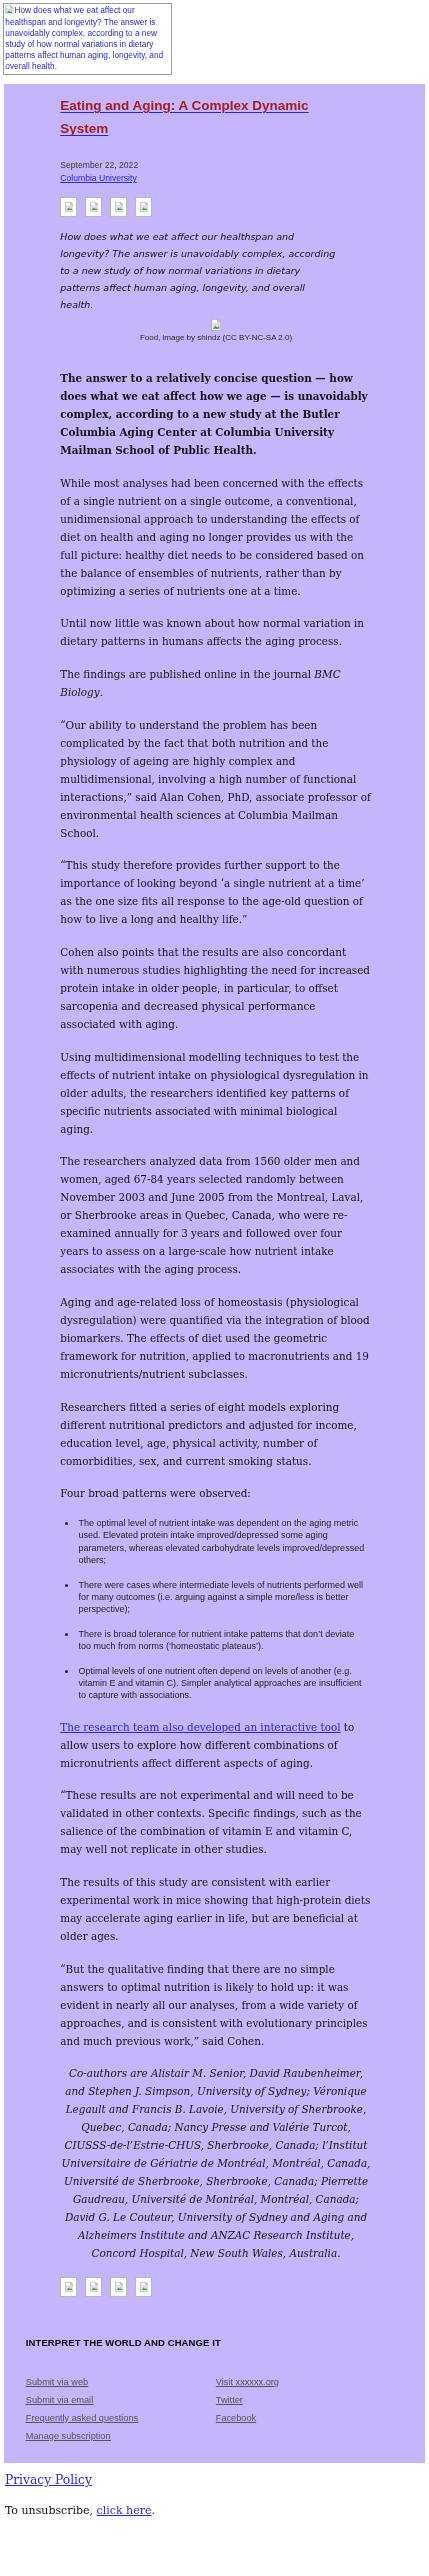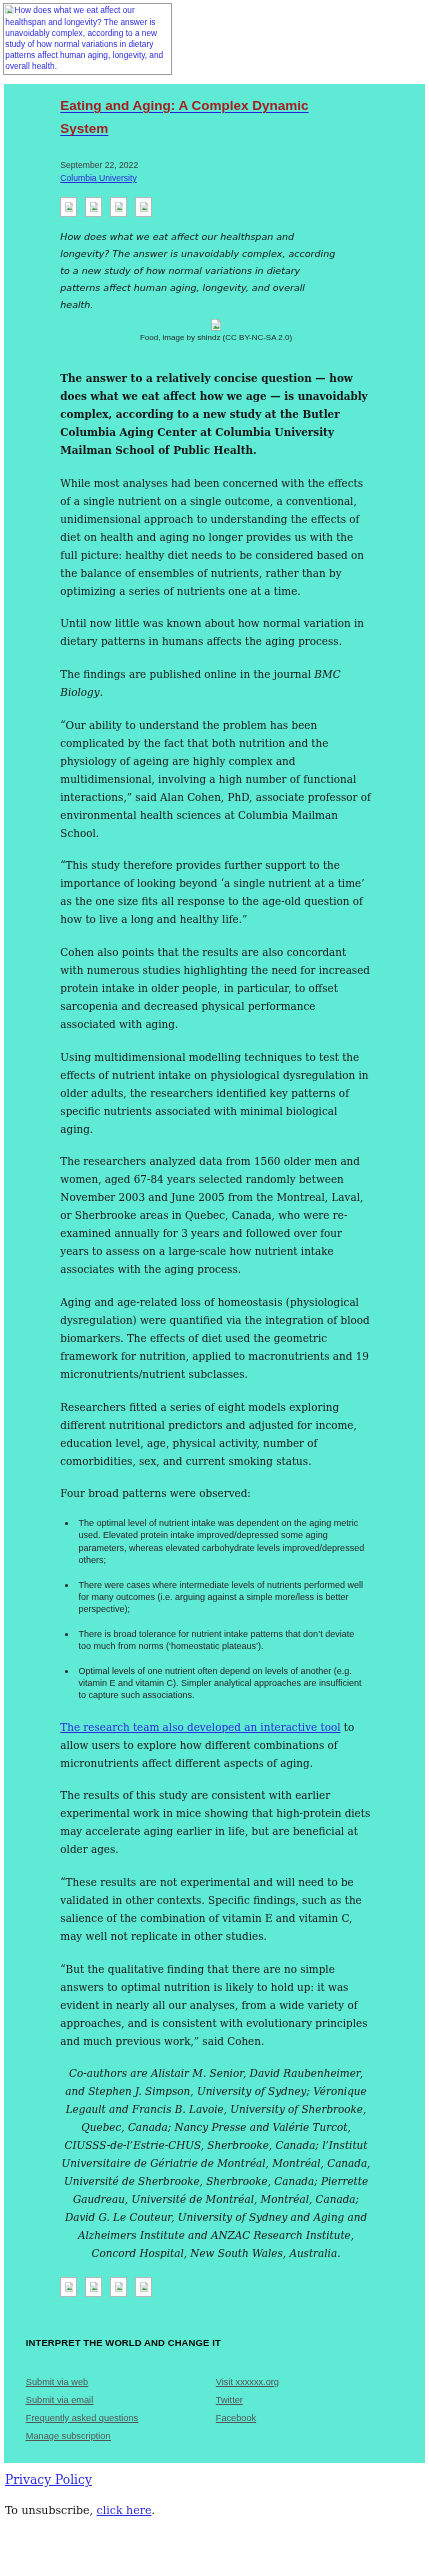--- a/index.html
+++ b/index.html
@@ -7,21 +7,21 @@
 
   
   .alt-box{
     box-sizing:border-box;margin:3.1px 0 0 3.1px;width:169px;
     border:0.6px solid #9b9b9b;padding:0.6px 1.8px 1.2px 1.2px;
     font:8.3px/11px "Liberation Sans",sans-serif;color:#2b2bdc;
   }
   .alt-box .icon-sm{display:inline-block;vertical-align:-1.8px;margin-right:0.6px;}
 
   
-  .container{margin:9.8px 4.3px 0 4.3px;background:#5eead4;padding-top:3.7px;}
+  .container{margin:9.8px 4.3px 0 4.3px;background:#c4b5fd;padding-top:3.7px;}
   .article{padding:0 53px 0 56px;}
 
   h1.title{margin:3.7px 0 21px 0;max-width:265px;}
   h1.title a{
     font:bold 13.5px/19.6px "Liberation Sans",sans-serif;color:#a32020;
     text-decoration:underline;text-decoration-color:#2424d8;text-decoration-thickness:1.2px;text-underline-offset:1.8px;
   }
   .date{font:8.6px/10.4px "Liberation Sans",sans-serif;color:#3c3c3c;margin-bottom:1.8px;}
   a.src{font:8.6px/10.4px "Liberation Sans",sans-serif;color:#2b2bdc;text-decoration:underline;}
 
@@ -153,26 +153,26 @@
       <p>Using multidimensional modelling techniques to test the effects of nutrient intake on physiological dysregulation in older adults, the researchers identified key patterns of specific nutrients associated with minimal biological aging.</p>
       <p>The researchers analyzed data from 1560 older men and women, aged 67-84 years selected randomly between November 2003 and June 2005 from the Montreal, Laval, or Sherbrooke areas in Quebec, Canada, who were re-examined annually for 3 years and followed over four years to assess on a large-scale how nutrient intake associates with the aging process.</p>
       <p>Aging and age-related loss of homeostasis (physiological dysregulation) were quantified via the integration of blood biomarkers. The effects of diet used the geometric framework for nutrition, applied to macronutrients and 19 micronutrients/nutrient subclasses.</p>
       <p>Researchers fitted a series of eight models exploring different nutritional predictors and adjusted for income, education level, age, physical activity, number of comorbidities, sex, and current smoking status.</p>
       <p>Four broad patterns were observed:</p>
 
       <ul class="bullets">
         <li>The optimal level of nutrient intake was dependent on the aging metric used. Elevated protein intake improved/depressed some aging parameters, whereas elevated carbohydrate levels improved/depressed others;</li>
         <li>There were cases where intermediate levels of nutrients performed well for many outcomes (i.e. arguing against a simple more/less is better perspective);</li>
         <li>There is broad tolerance for nutrient intake patterns that don’t deviate too much from norms (‘homeostatic plateaus’).</li>
-        <li>Optimal levels of one nutrient often depend on levels of another (e.g. vitamin E and vitamin C). Simpler analytical approaches are insufficient to capture such associations.</li>
+        <li>Optimal levels of one nutrient often depend on levels of another (e.g. vitamin E and vitamin C). Simpler analytical approaches are insufficient to capture with associations.</li>
       </ul>
 
       <p><a class="link" href="#">The research team also developed an interactive tool</a><span> to allow users to explore how different combinations of micronutrients affect different aspects of aging.</span></p>
+      <p>“These results are not experimental and will need to be validated in other contexts. Specific findings, such as the salience of the combination of vitamin E and vitamin C, may well not replicate in other studies.</p>
       <p>The results of this study are consistent with earlier experimental work in mice showing that high-protein diets may accelerate aging earlier in life, but are beneficial at older ages.</p>
-      <p>“These results are not experimental and will need to be validated in other contexts. Specific findings, such as the salience of the combination of vitamin E and vitamin C, may well not replicate in other studies.</p>
       <p>“But the qualitative finding that there are no simple answers to optimal nutrition is likely to hold up: it was evident in nearly all our analyses, from a wide variety of approaches, and is consistent with evolutionary principles and much previous work,” said Cohen.</p>
       <p class="coauthors">Co-authors are Alistair M. Senior, David Raubenheimer, and Stephen J. Simpson, University of Sydney; Véronique Legault and Francis B. Lavoie, University of Sherbrooke, Quebec, Canada; Nancy Presse and Valérie Turcot, CIUSSS-de-l’Estrie-CHUS, Sherbrooke, Canada; l’Institut Universitaire de Gériatrie de Montréal, Montréal, Canada, Université de Sherbrooke, Sherbrooke, Canada; Pierrette Gaudreau, Université de Montréal, Montréal, Canada; David G. Le Couteur, University of Sydney and Aging and Alzheimers Institute and ANZAC Research Institute, Concord Hospital, New South Wales, Australia.</p>
     </div>
 
     <div class="share-row bottom">
       <span class="share-box">
           <svg width="8.6" height="9.8" viewBox="0 0 16 18">
             <path d="M1 .5h9.5L15 5v12.5H1z" fill="#ffffff" stroke="#9b9b9b"></path>
             <path d="M10.5 .5 15 5h-4.5z" fill="#e9e9e9" stroke="#9b9b9b"></path>
             <rect x="3" y="7" width="10" height="8" fill="#d7e6f6" stroke="#aebfd2" stroke-width=".6"></rect>

